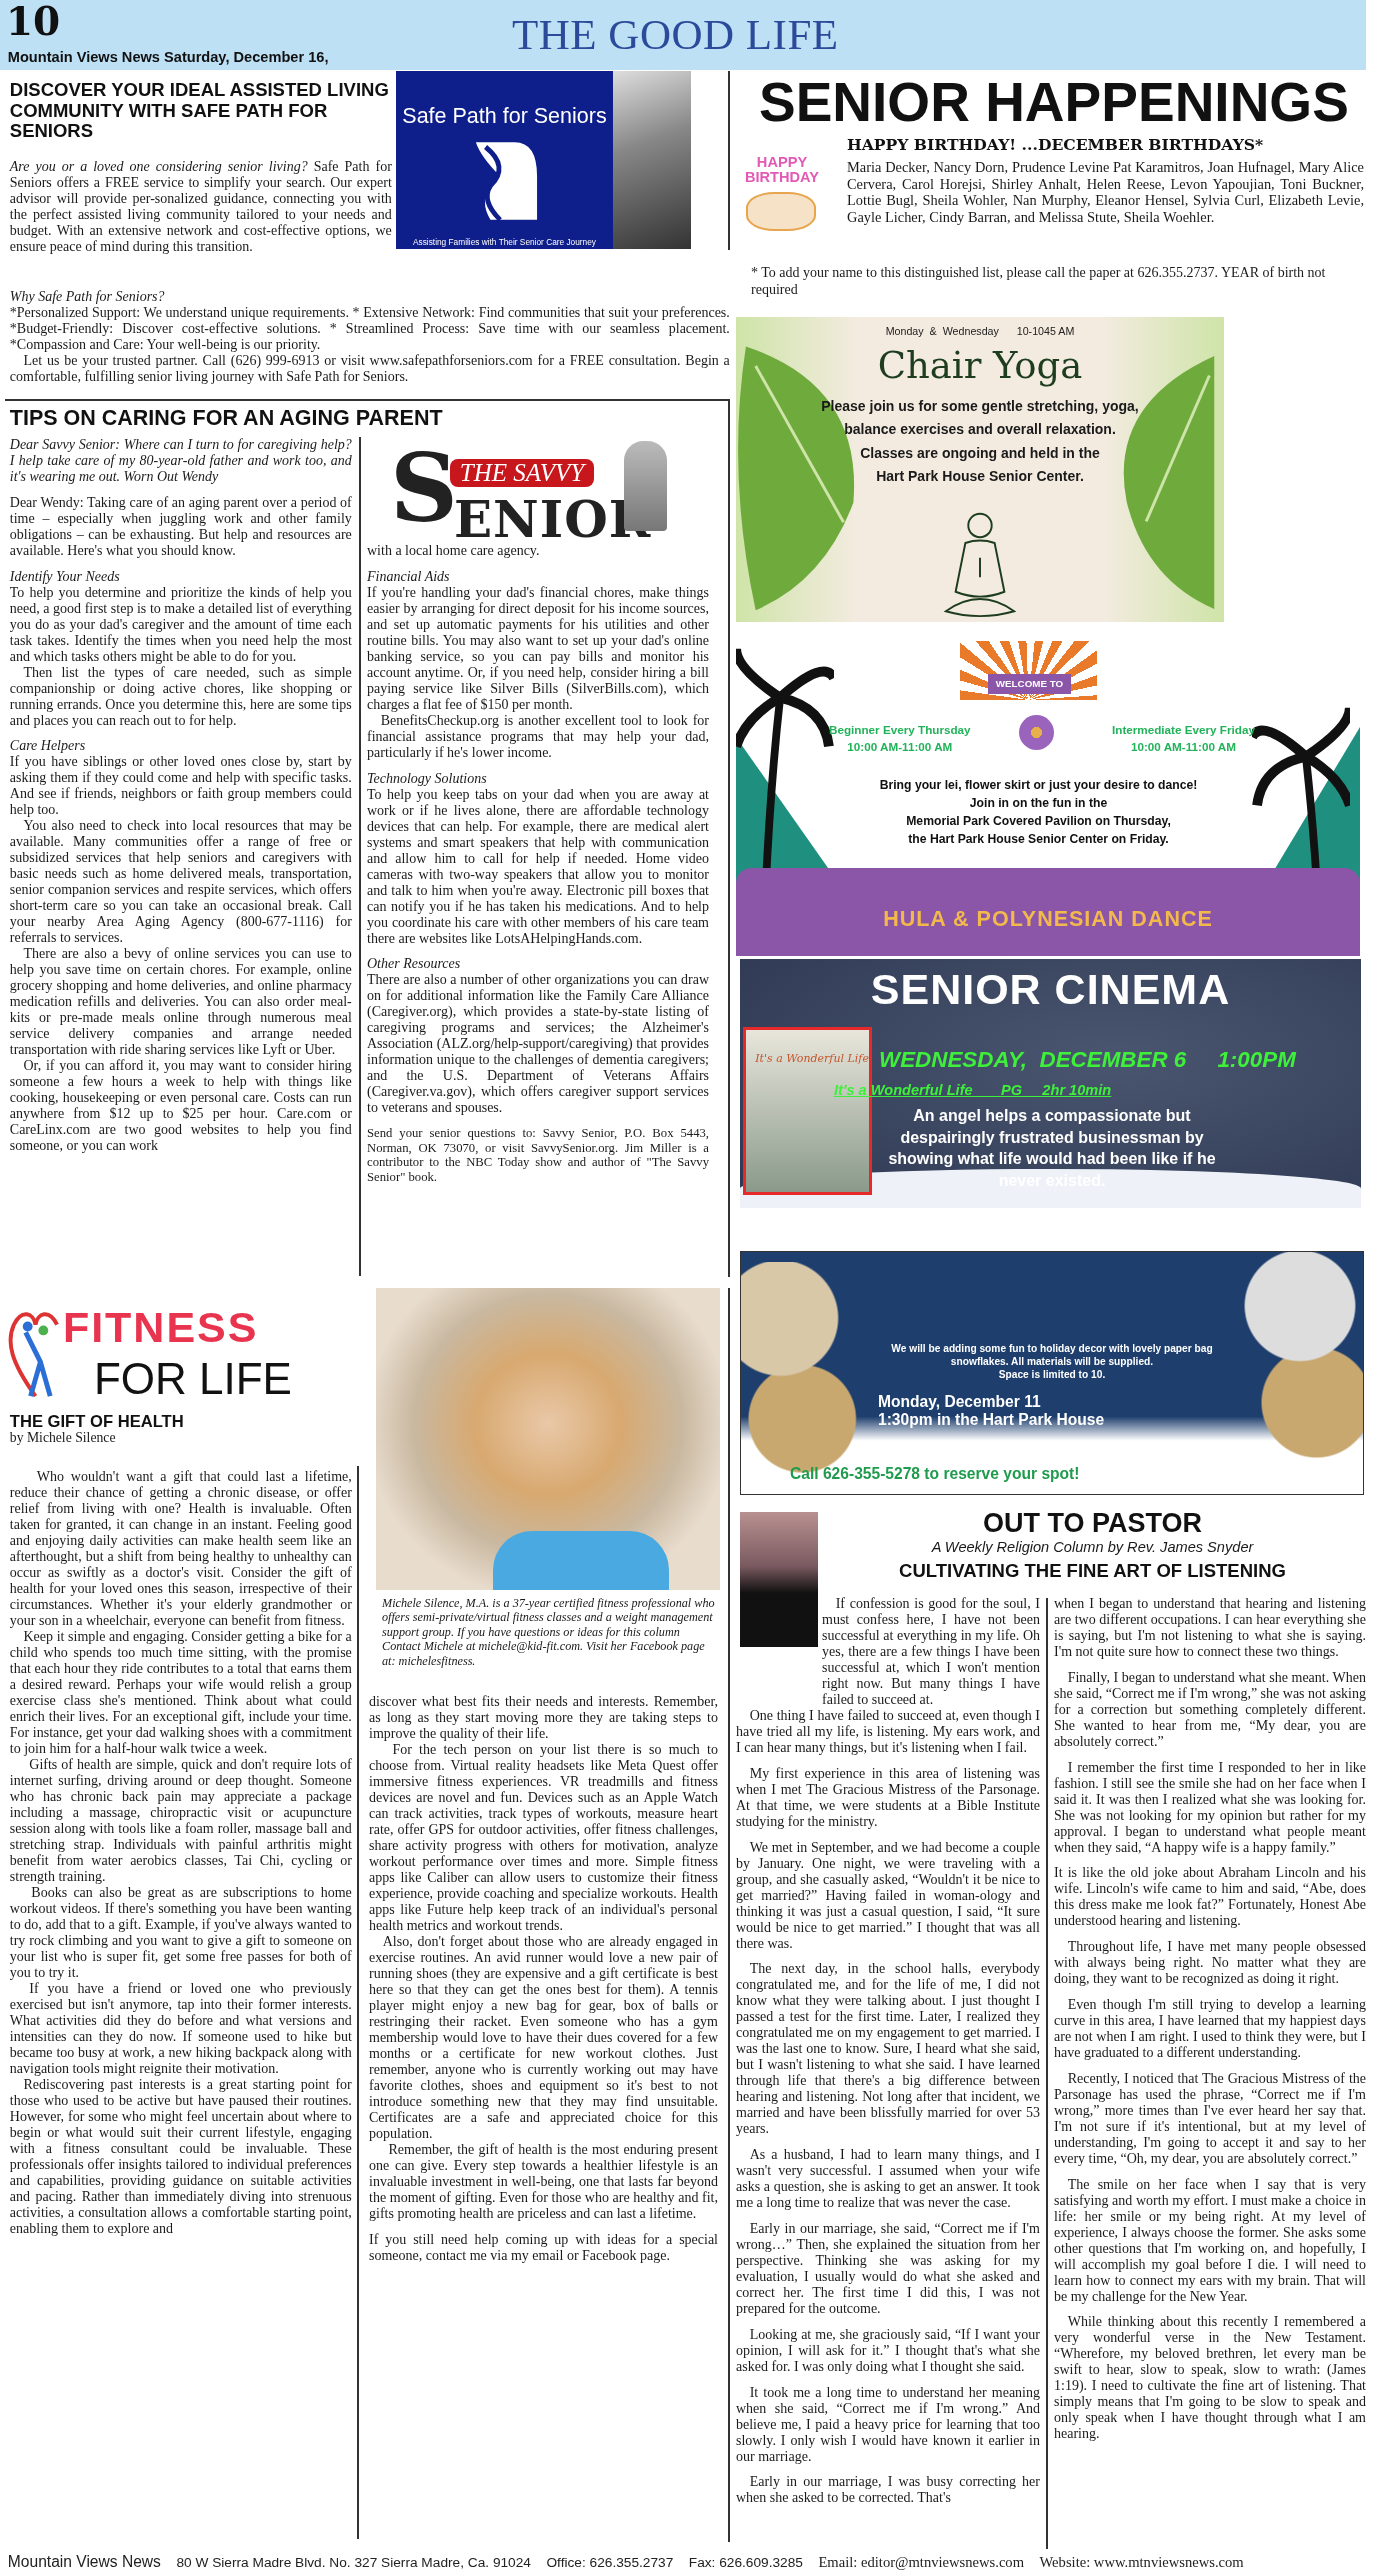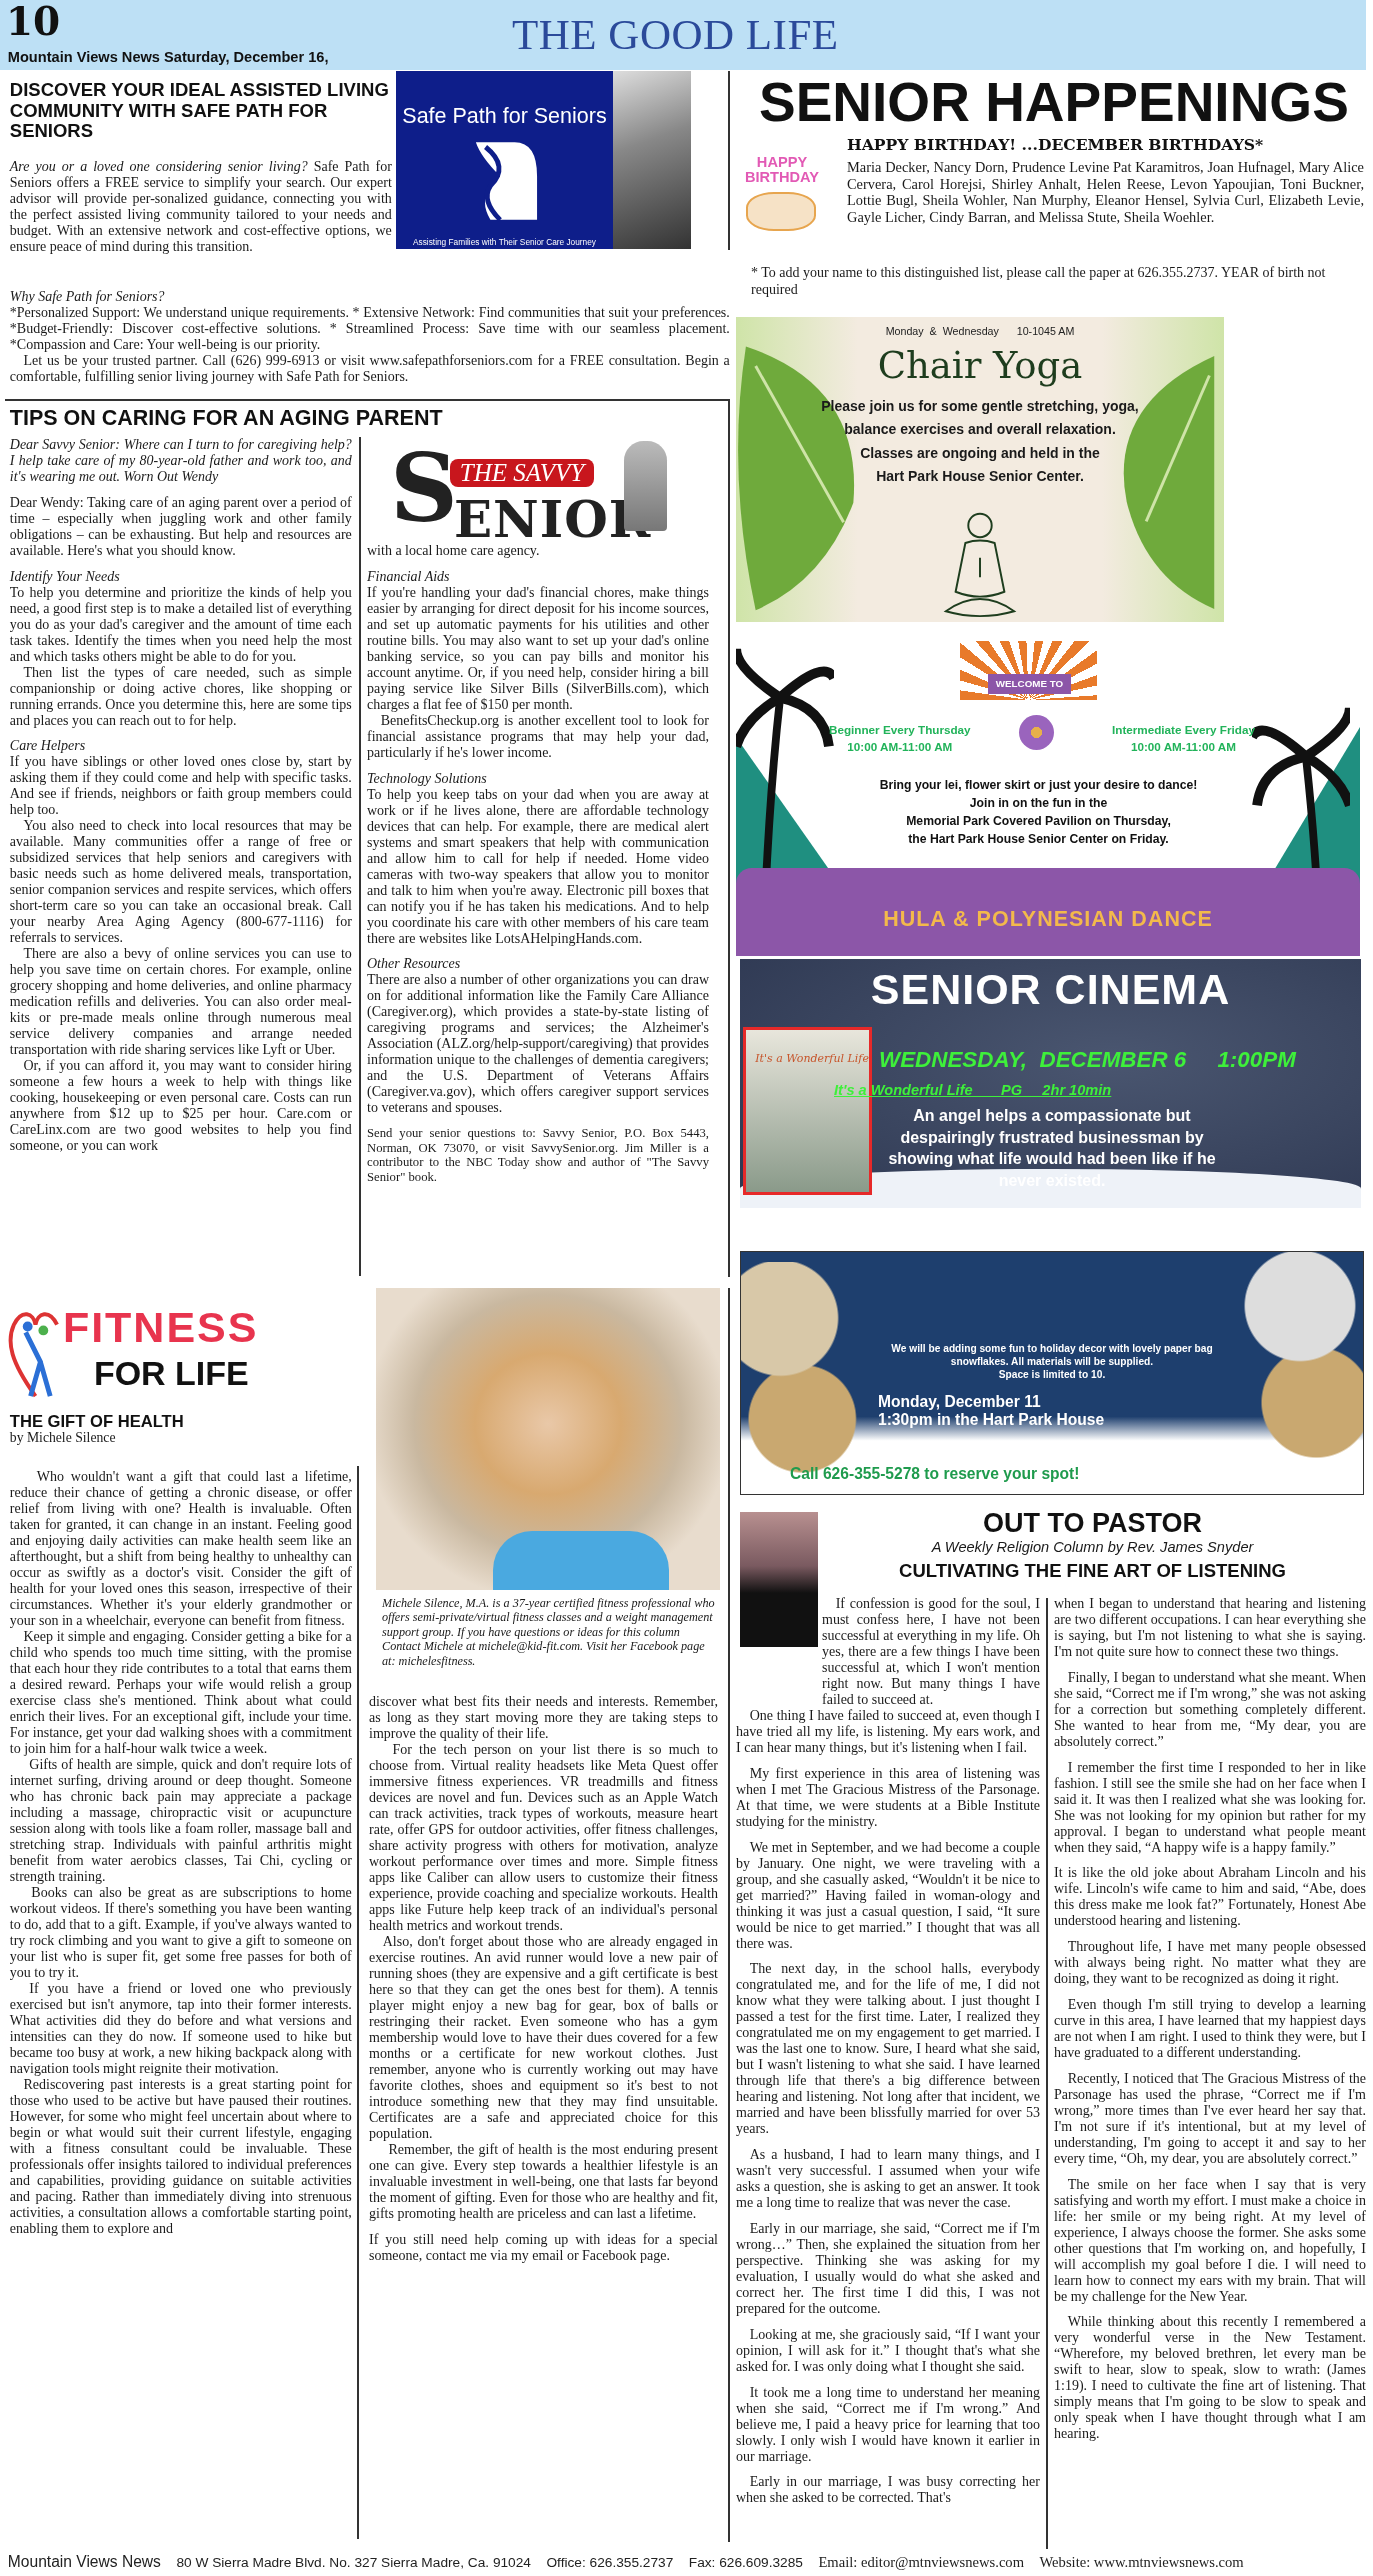--- a/index.html
+++ b/index.html
@@ -94,21 +94,21 @@
 <div class="abs vrule" style="left:728px;top:399px;height:878px"></div>
 
 <div class="abs" style="left:5.9px;top:1303px;width:293px;height:102px">
   <svg width="59" height="98" viewBox="0 0 60 100" style="position:absolute;left:0;top:0">
       <path d="M30 95 C5 60 0 40 8 22 C16 6 28 10 30 22 C32 10 44 6 52 22" stroke="#d33" stroke-width="4" fill="none"></path>
       <path d="M20 30 L35 60 L25 95 M35 60 L45 95" stroke="#2b6fd6" stroke-width="5" fill="none"></path>
       <circle cx="22" cy="24" r="5" fill="#2b6fd6"></circle>
       <circle cx="38" cy="28" r="5" fill="#4cb04c"></circle>
     </svg>
   <div style="position:absolute;left:57px;top:0;font-family:'Liberation Sans',sans-serif;font-weight:bold;font-size:43px;color:#e8344e;letter-spacing:2px">FITNESS</div>
-  <div style="position:absolute;left:88px;top:51px;font-family:'Liberation Sans',sans-serif;font-weight:bold;font-size:34px;color:#111">FOR LIFE</div>
+  <div style="position:absolute;left:88px;top:51px;font-family:'Liberation Sans',sans-serif;font-weight:normal;font-size:44px;color:#111">FOR LIFE</div>
 </div>
 <div class="abs hd-sans" style="left:9.8px;top:1412px;font-size:16.6px">THE GIFT OF HEALTH</div>
 <div class="abs" style="left:9.8px;top:1430px;font-size:13.7px">by Michele Silence</div>
 <div class="abs vrule" style="left:357px;top:1466px;height:1073px;width:1.5px"></div>
 <div class="abs" style="left:9.8px;top:1469px;width:342px">
   <p class="ind" style="text-indent:27px">Who wouldn't want a gift that could last a lifetime, reduce their chance of getting a chronic disease, or offer relief from living with one? Health is invaluable. Often taken for granted, it can change in an instant. Feeling good and enjoying daily activities can make health seem like an afterthought, but a shift from being healthy to unhealthy can occur as swiftly as a doctor's visit. Consider the gift of health for your loved ones this season, irrespective of their circumstances. Whether it's your elderly grandmother or your son in a wheelchair, everyone can benefit from fitness.</p>
   <p class="ind">Keep it simple and engaging. Consider getting a bike for a child who spends too much time sitting, with the promise that each hour they ride contributes to a total that earns them a desired reward. Perhaps your wife would relish a group exercise class she's mentioned. Think about what could enrich their lives. For an exceptional gift, include your time. For instance, get your dad walking shoes with a commitment to join him for a half-hour walk twice a week.</p>
   <p class="ind" style="text-indent:19.5px">Gifts of health are simple, quick and don't require lots of internet surfing, driving around or deep thought. Someone who has chronic back pain may appreciate a package including a massage, chiropractic visit or acupuncture session along with tools like a foam roller, massage ball and stretching strap. Individuals with painful arthritis might benefit from water aerobics classes, Tai Chi, cycling or strength training.</p>
   <p class="ind" style="text-indent:21.5px">Books can also be great as are subscriptions to home workout videos. If there's something you have been wanting to do, add that to a gift. Example, if you've always wanted to try rock climbing and you want to give a gift to someone on your list who is super fit, get some free passes for both of you to try it.</p>
   <p class="ind" style="text-indent:19.5px">If you have a friend or loved one who previously exercised but isn't anymore, tap into their former interests. What activities did they do before and what versions and intensities can they do now. If someone used to hike but became too busy at work, a new hiking backpack along with navigation tools might reignite their motivation.</p>

